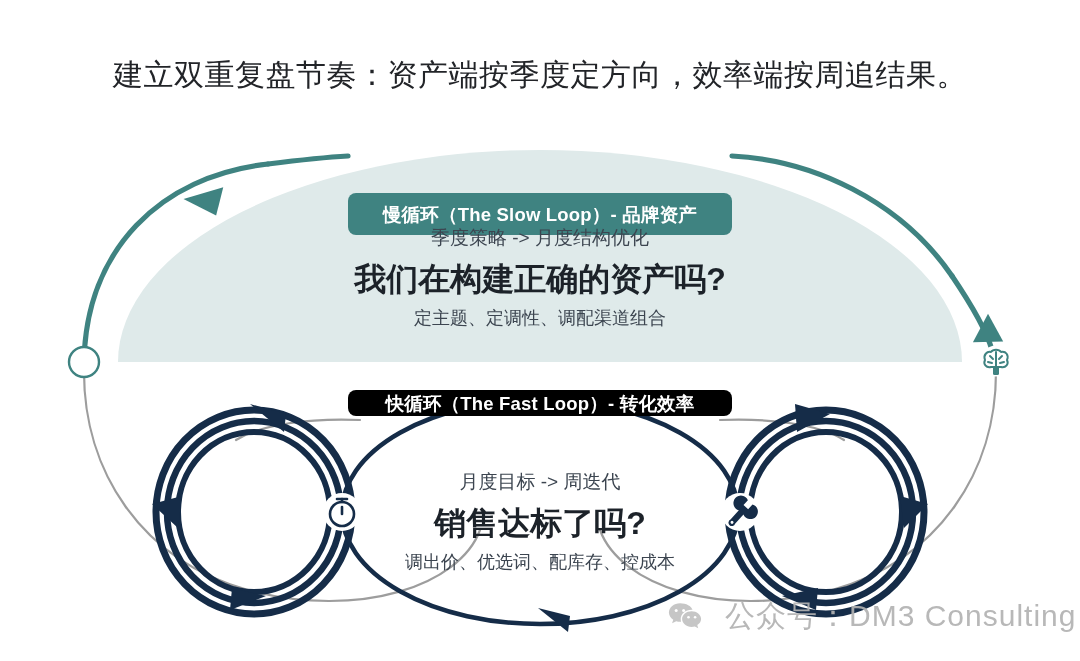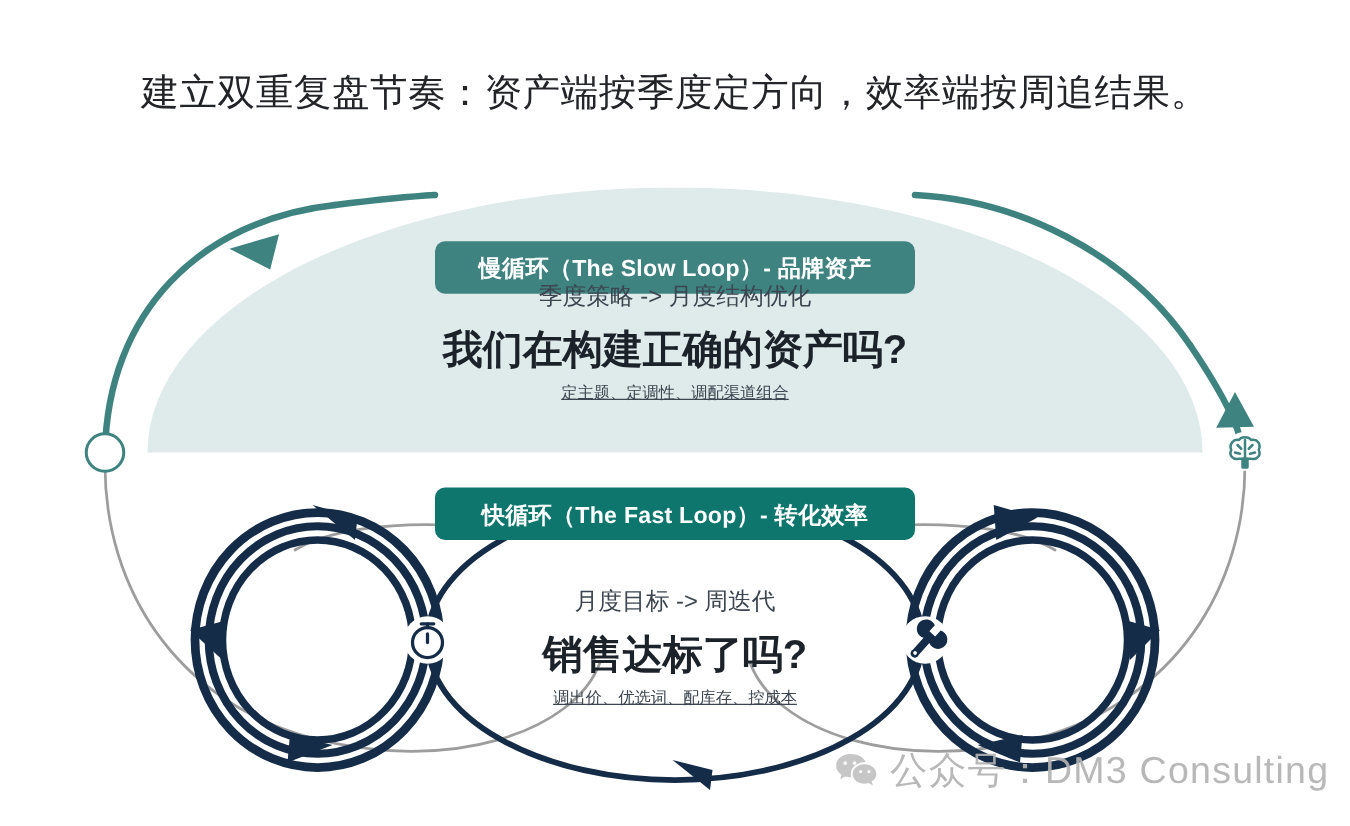--- a/index.html
+++ b/index.html
@@ -65,22 +65,22 @@
     top: 145px;
     width: 384px;
     height: 42px;
     background: #3f8381;
     margin-top: 48px;
   }
   .badge-fast {
     left: 348px;
     top: 390px;
     width: 384px;
-    height: 42px;
-    background: #0f766e;
+    height: 26px;
+    background: #000000;
   }
 
   
   .loop-text {
     position: absolute;
     text-align: center;
     white-space: nowrap;
   }
   .loop-text .sub {
     font-size: 19px;
@@ -88,45 +88,44 @@
     line-height: 1.45;
   }
   .loop-text .headline {
     font-size: 32px;
     font-weight: bold;
     color: #1c2229;
     line-height: 1.5;
     margin: 3px 0 2px;
   }
   .loop-text .detail {
-    font-size: 13px;
+    font-size: 18px;
     color: #3c4550;
     line-height: 1.45;
-    text-decoration: underline;
   }
   .slow-text {
     left: 290px;
     top: 224px;
     width: 500px;
   }
   .fast-text {
     left: 290px;
     top: 456px;
     width: 500px;
     margin-top: 12px;
   }
 
   
   .watermark {
     position: absolute;
     left: 668px;
     top: 596px;
     display: flex;
     align-items: center;
-    gap: 10px;
+    gap: 23px;
     color: #b0b0b0;
     font-size: 30px;
     letter-spacing: 1px;
     white-space: nowrap;
     opacity: 0.92;
   }
   .watermark .wm-text { color: #b2b2b2; }
   .wechat-icon { display: block; }
 </style>
 </head>

